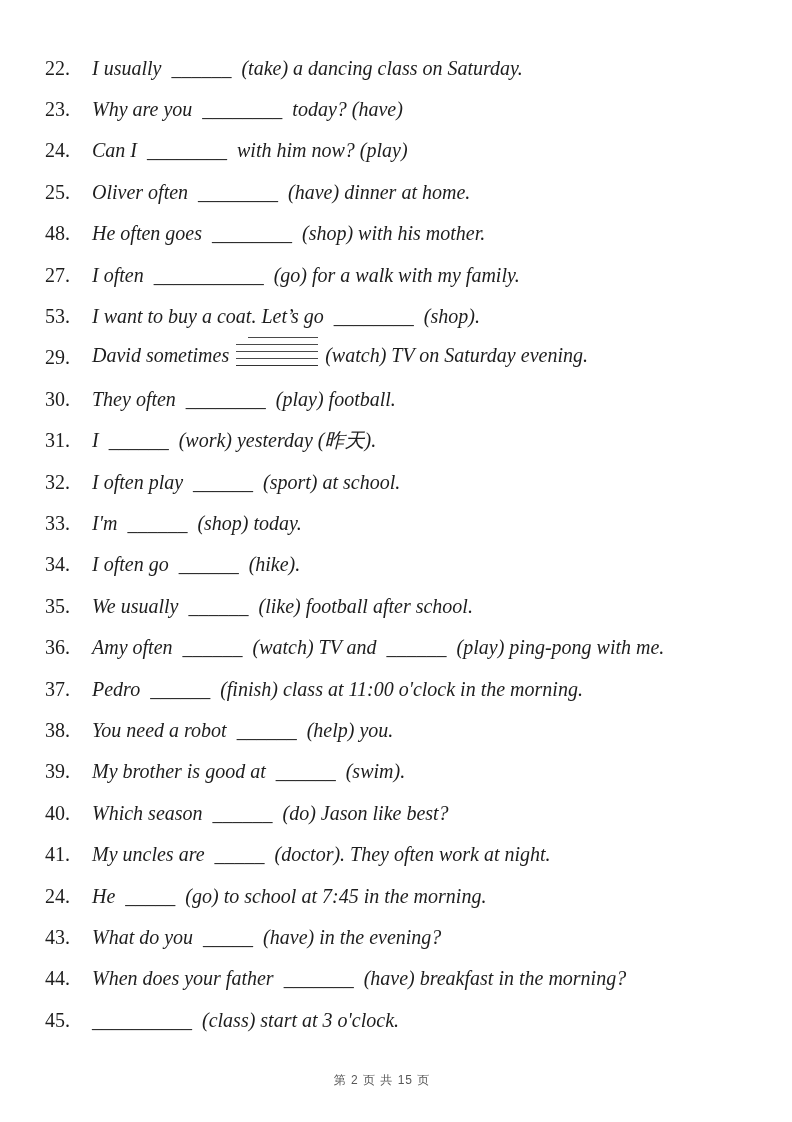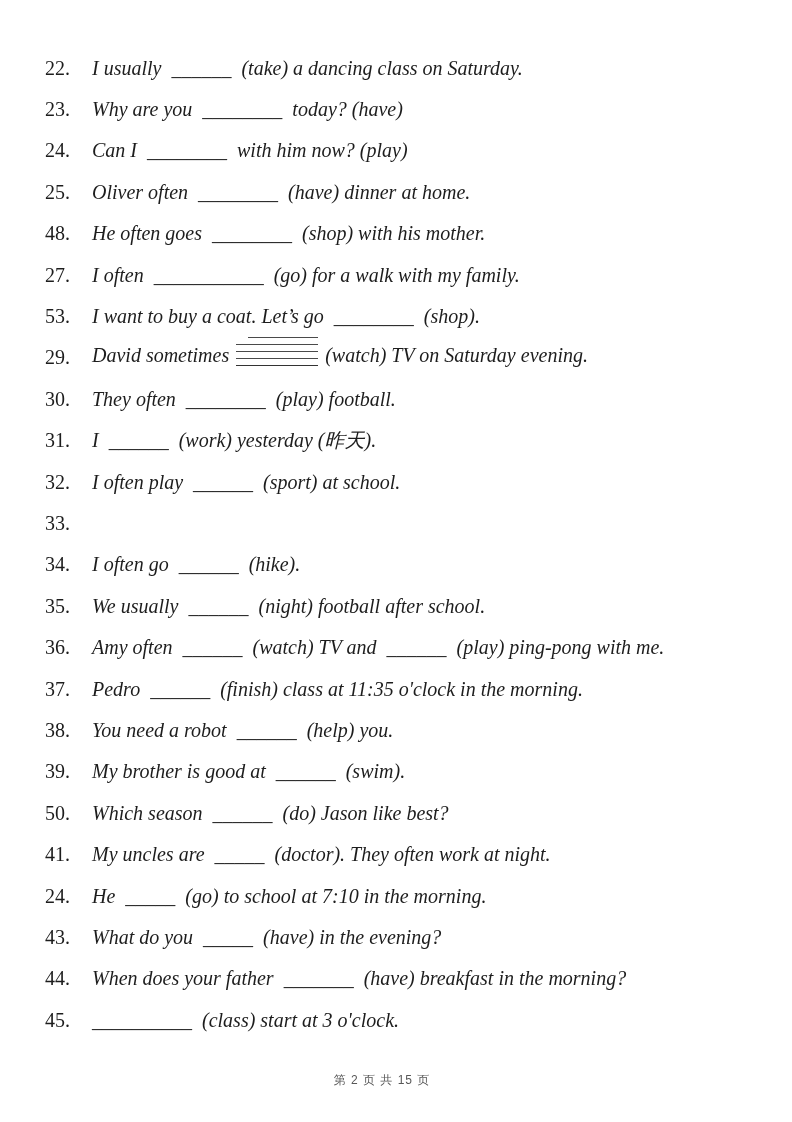--- a/index.html
+++ b/index.html
@@ -115,56 +115,57 @@
       <li class="q">
         <span class="num">31.</span>
         <span class="qtext">I  ______  (work) yesterday (昨天).</span>
       </li>
       <li class="q">
         <span class="num">32.</span>
         <span class="qtext">I often play  ______  (sport) at school.</span>
       </li>
       <li class="q">
         <span class="num">33.</span>
+        <span class="qtext">I'm  ______  (shop) today.</span>
       </li>
       <li class="q">
         <span class="num">34.</span>
         <span class="qtext">I often go  ______  (hike).</span>
       </li>
       <li class="q">
         <span class="num">35.</span>
-        <span class="qtext">We usually  ______  (night) football after school.</span>
+        <span class="qtext">We usually  ______  (like) football after school.</span>
       </li>
       <li class="q">
         <span class="num">36.</span>
         <span class="qtext">Amy often  ______  (watch) TV and  ______  (play) ping-pong with me.</span>
       </li>
       <li class="q">
         <span class="num">37.</span>
-        <span class="qtext">Pedro  ______  (finish) class at 11:35 o'clock in the morning.</span>
+        <span class="qtext">Pedro  ______  (finish) class at 11:00 o'clock in the morning.</span>
       </li>
       <li class="q">
         <span class="num">38.</span>
         <span class="qtext">You need a robot  ______  (help) you.</span>
       </li>
       <li class="q">
         <span class="num">39.</span>
         <span class="qtext">My brother is good at  ______  (swim).</span>
       </li>
       <li class="q">
-        <span class="num">50.</span>
+        <span class="num">40.</span>
         <span class="qtext">Which season  ______  (do) Jason like best?</span>
       </li>
       <li class="q">
         <span class="num">41.</span>
         <span class="qtext">My uncles are  _____  (doctor). They often work at night.</span>
       </li>
       <li class="q">
         <span class="num">24.</span>
-        <span class="qtext">He  _____  (go) to school at 7:10 in the morning.</span>
+        <span class="qtext">He  _____  (go) to school at 7:45 in the morning.</span>
       </li>
       <li class="q">
         <span class="num">43.</span>
         <span class="qtext">What do you  _____  (have) in the evening?</span>
       </li>
       <li class="q">
         <span class="num">44.</span>
         <span class="qtext">When does your father  _______  (have) breakfast in the morning?</span>
       </li>
       <li class="q">

